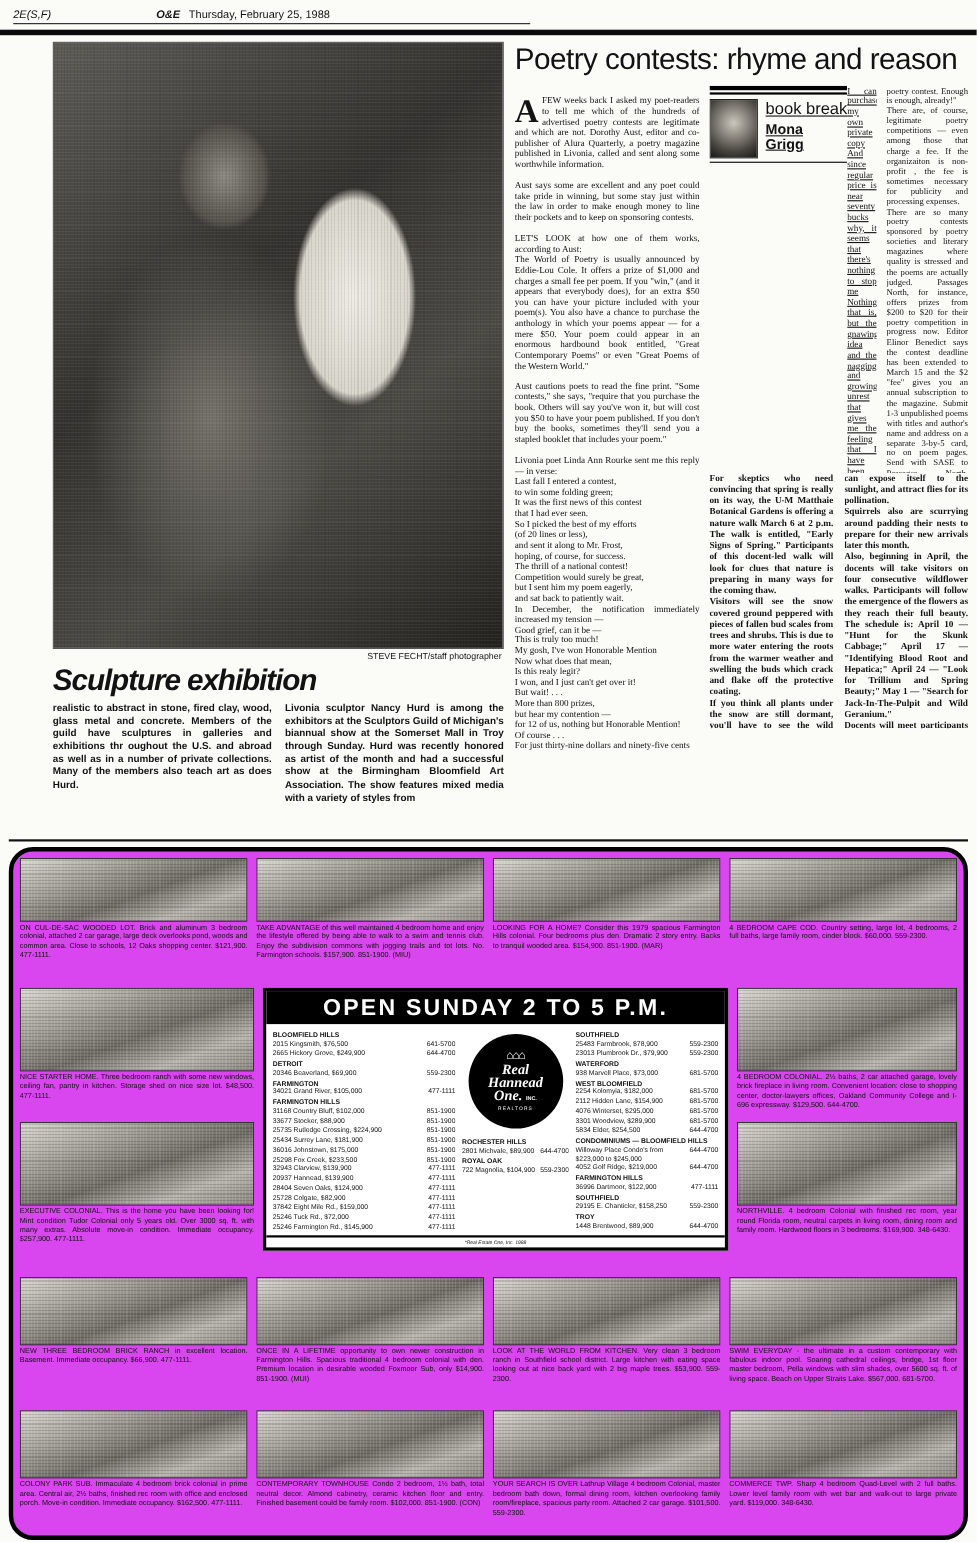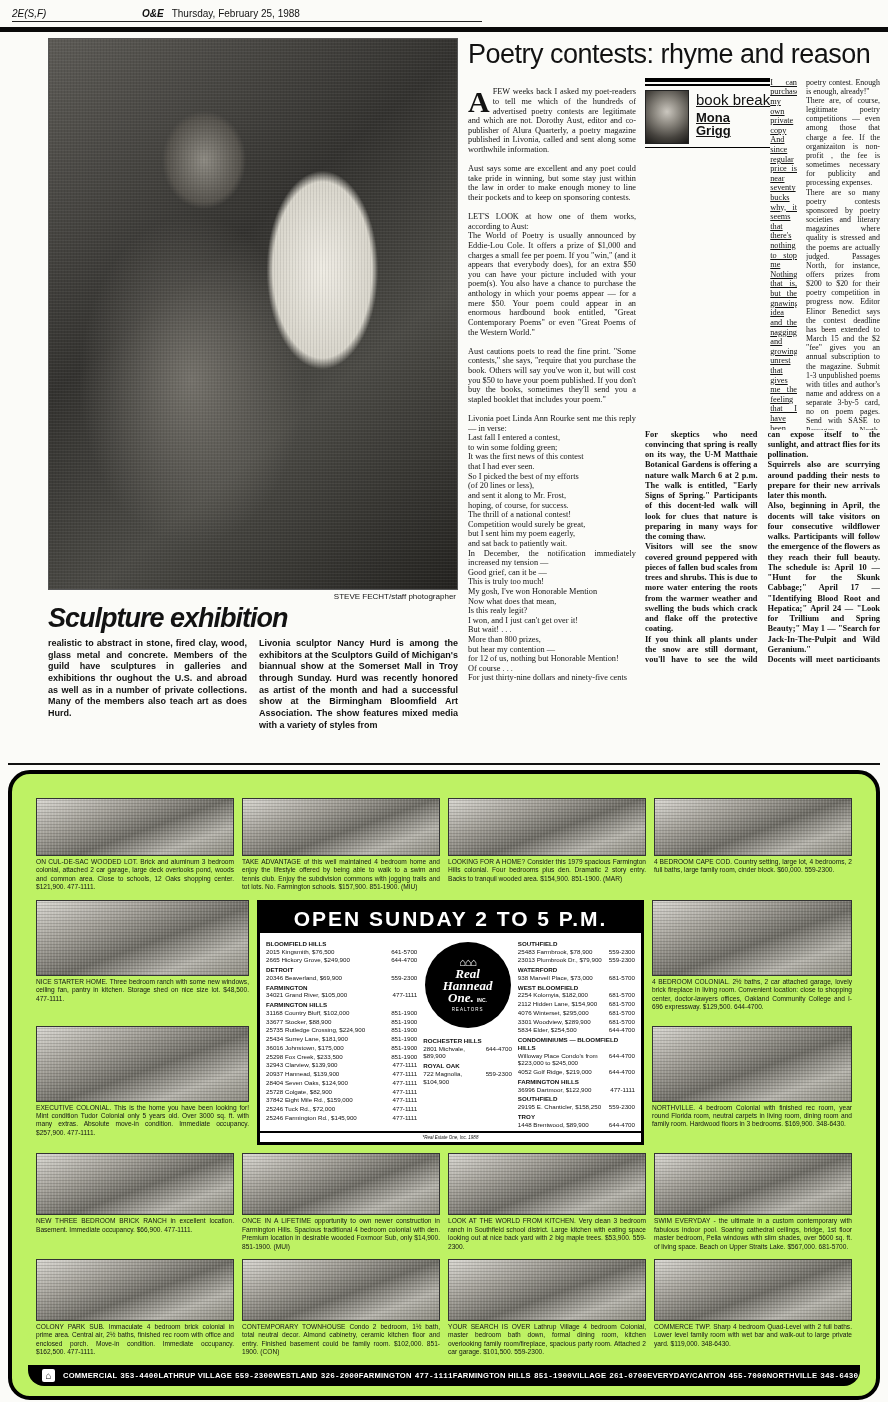--- a/index.html
+++ b/index.html
@@ -55,21 +55,21 @@
   .bb-name { font:bold 13px/1.05 "Liberation Sans", sans-serif; margin-top:3px; width:50px; }
 
   .nature-headline { font:500 30px/1.12 "Liberation Sans", sans-serif; letter-spacing:-0.5px; margin:10px 0 8px 0; }
   .ncols { display:flex; gap:10px; height:232px; overflow:hidden; }
   .ncol { width:50%; font:bold 8.4px/1.22 "Liberation Serif", serif; text-align:justify; white-space:pre-line; overflow:hidden; }
 
   .thin-rule { height:2px; background:#111; margin:5px 8px 0 8px; }
 
   
   .re-box { margin:5px 8px; border:4px solid #000; border-radius:22px; height:630px;
-            padding:24px; display:flex; flex-direction:column; gap:8px; overflow:hidden; background:#bef264; }
+            padding:6px; display:flex; flex-direction:column; gap:24px; overflow:hidden; background:#d946ef; }
   .re-row { display:grid; grid-template-columns:repeat(4,1fr); gap:8px; }
   .re-row1 { height:108px; }
   .re-row3 { height:112px; }
   .re-row4 { height:110px; }
   .ad { display:flex; flex-direction:column; overflow:hidden; }
   .ad-photo { border:1px solid #333; flex:none; position:relative;
     background: linear-gradient(160deg,#d9d7d1 0%,#a29f97 30%,#6e6c65 55%,#b6b4ac 78%,#8b897f 100%); }
   .ad-photo::after { content:""; position:absolute; inset:0;
     background: repeating-linear-gradient(0deg, rgba(0,0,0,.14) 0 1px, transparent 1px 3px),
                 repeating-linear-gradient(90deg, rgba(255,255,255,.12) 0 1px, transparent 1px 3px); }

